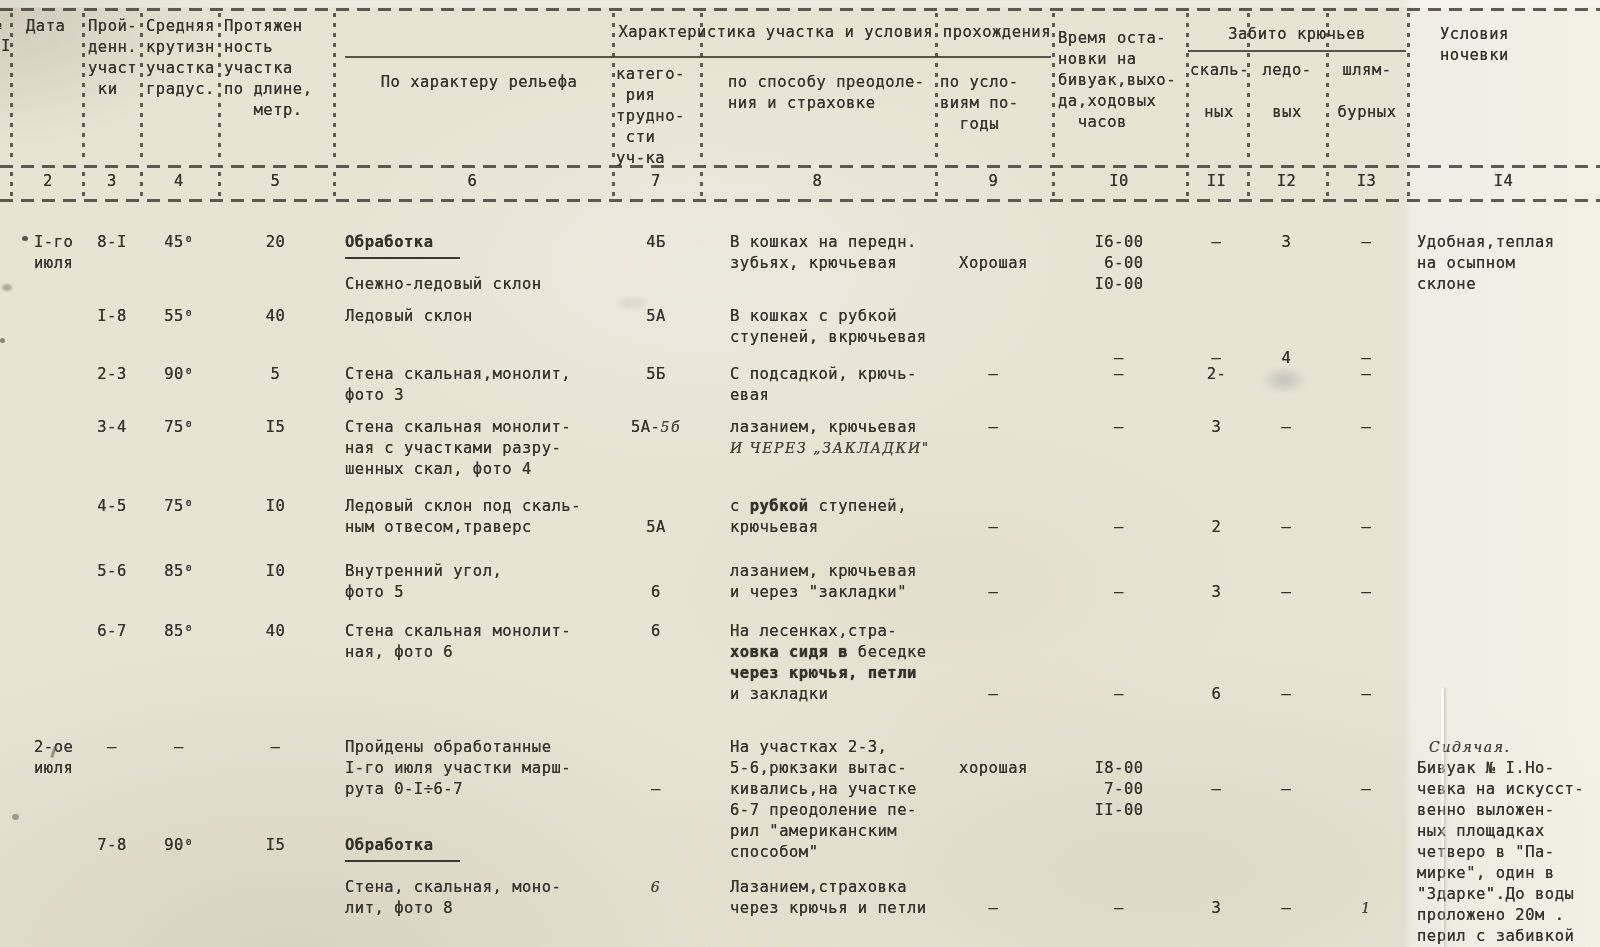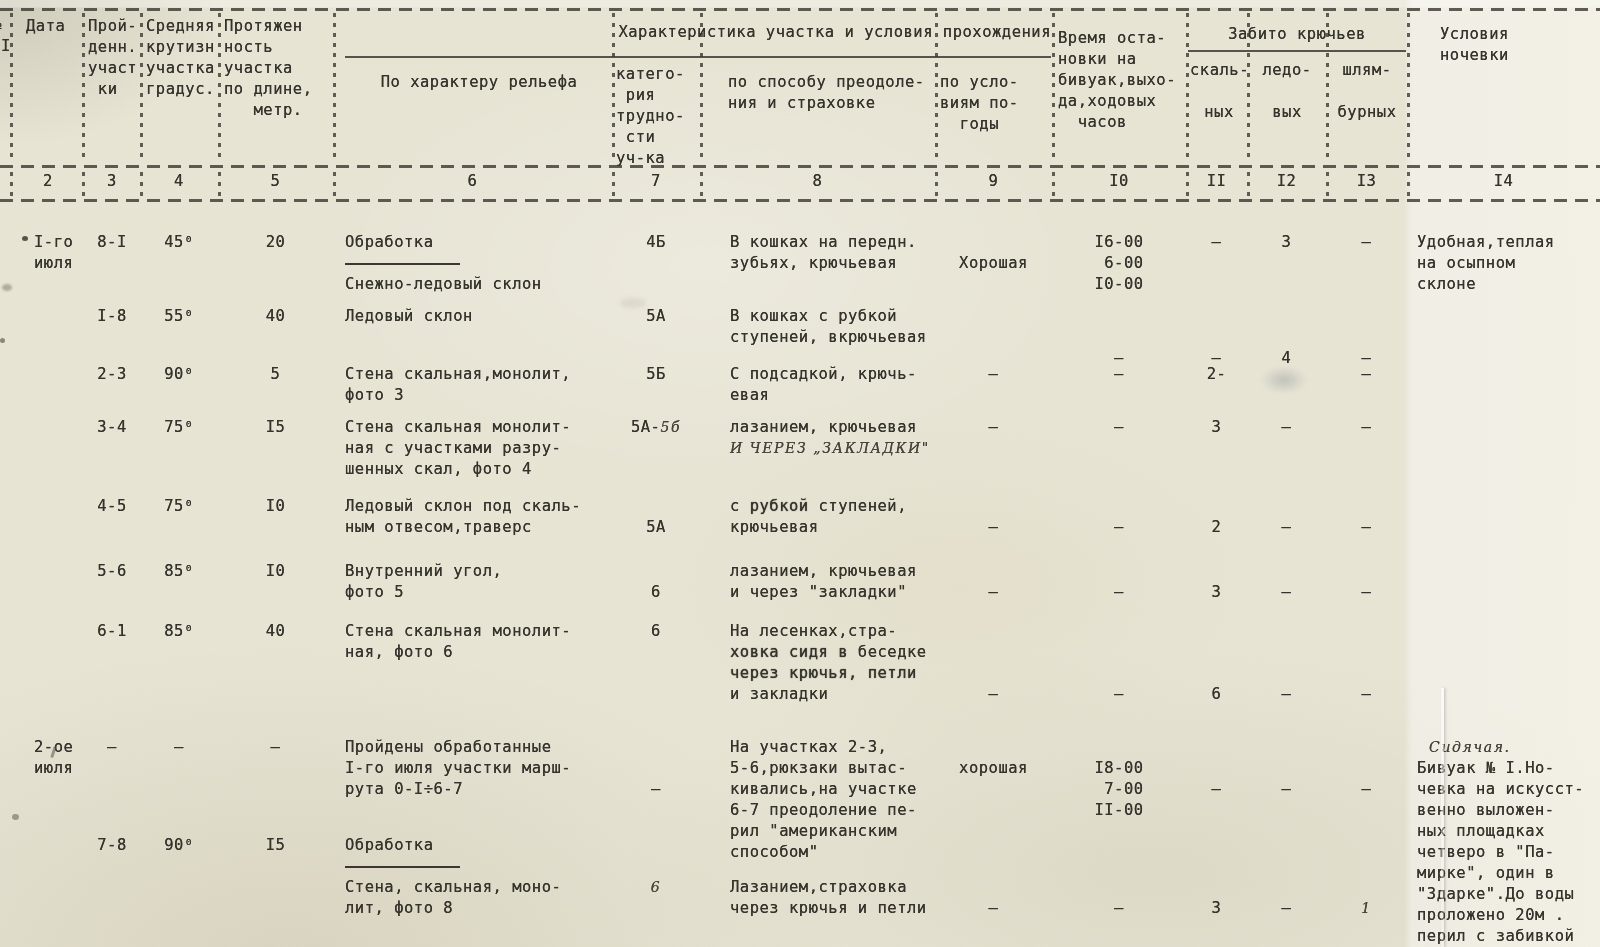--- a/index.html
+++ b/index.html
@@ -61,22 +61,22 @@
   .numrow{top:171px}
   .numcell{text-align:center}
   .cell{white-space:pre-wrap;min-height:1px;}
   .cell.c2{padding-left:22px}
   .cell.c3,.cell.c4,.cell.c5,.cell.c7,.cell.c9,.cell.c10,
   .cell.c11,.cell.c12,.cell.c13{text-align:center}
   .cell.c6{padding-left:12px}
   .cell.c8{padding-left:30px}
   .cell.c14{padding-left:10px}
 
-  .seg-u{border-bottom:2.2px solid #3a3830;padding-bottom:12px;padding-right:26px;}
-  .seg-b{font-weight:normal;text-shadow:0 0 1px rgba(30,28,22,.95);margin-top:36px;}
+  .seg-u{border-bottom:2.2px solid #3a3830;padding-bottom:6px;padding-right:26px;font-weight:bold;}
+  .seg-b{font-weight:bold;text-shadow:0 0 1px rgba(30,28,22,.95);margin-top:36px;}
   .seg-h{font-family:"DejaVu Serif","Liberation Serif",serif;font-style:italic;
     font-size:14px;letter-spacing:1.6px;color:#46443c;}
 
   
   .stain{position:absolute;pointer-events:none;}
   .smudge{left:1260px;top:366px;width:48px;height:28px;border-radius:50%;
     background:radial-gradient(ellipse at center,rgba(88,98,118,.26),rgba(0,0,0,0) 70%);
     filter:blur(1.5px);}
   .mark-dot1{left:22px;top:236px;width:6px;height:5px;border-radius:50%;background:#3b3a33;opacity:.85}
   .mark-dot2{left:2px;top:284px;width:10px;height:7px;border-radius:50%;background:#6a6a5c;opacity:.45;filter:blur(1px)}
@@ -325,21 +325,21 @@
 3</div>
         <div class="cell c12">
 –</div>
         <div class="cell c13">
 –</div>
         <div class="cell c14"></div>
       </div>
       <div class="row" style="top: 621px;">
         <div class="cell c1"></div>
         <div class="cell c2"></div>
-        <div class="cell c3">6-1</div>
+        <div class="cell c3">6-7</div>
         <div class="cell c4">85⁰</div>
         <div class="cell c5">40</div>
         <div class="cell c6">Стена скальная монолит-
 ная, фото 6</div>
         <div class="cell c7">6</div>
         <div class="cell c8"><span>На лесенках,стра-
 </span><span class="seg-b">ховка сидя в</span><span> беседке
 </span><span class="seg-b">через крючья, петли</span><span>
 и закладки</span></div>
         <div class="cell c9">

